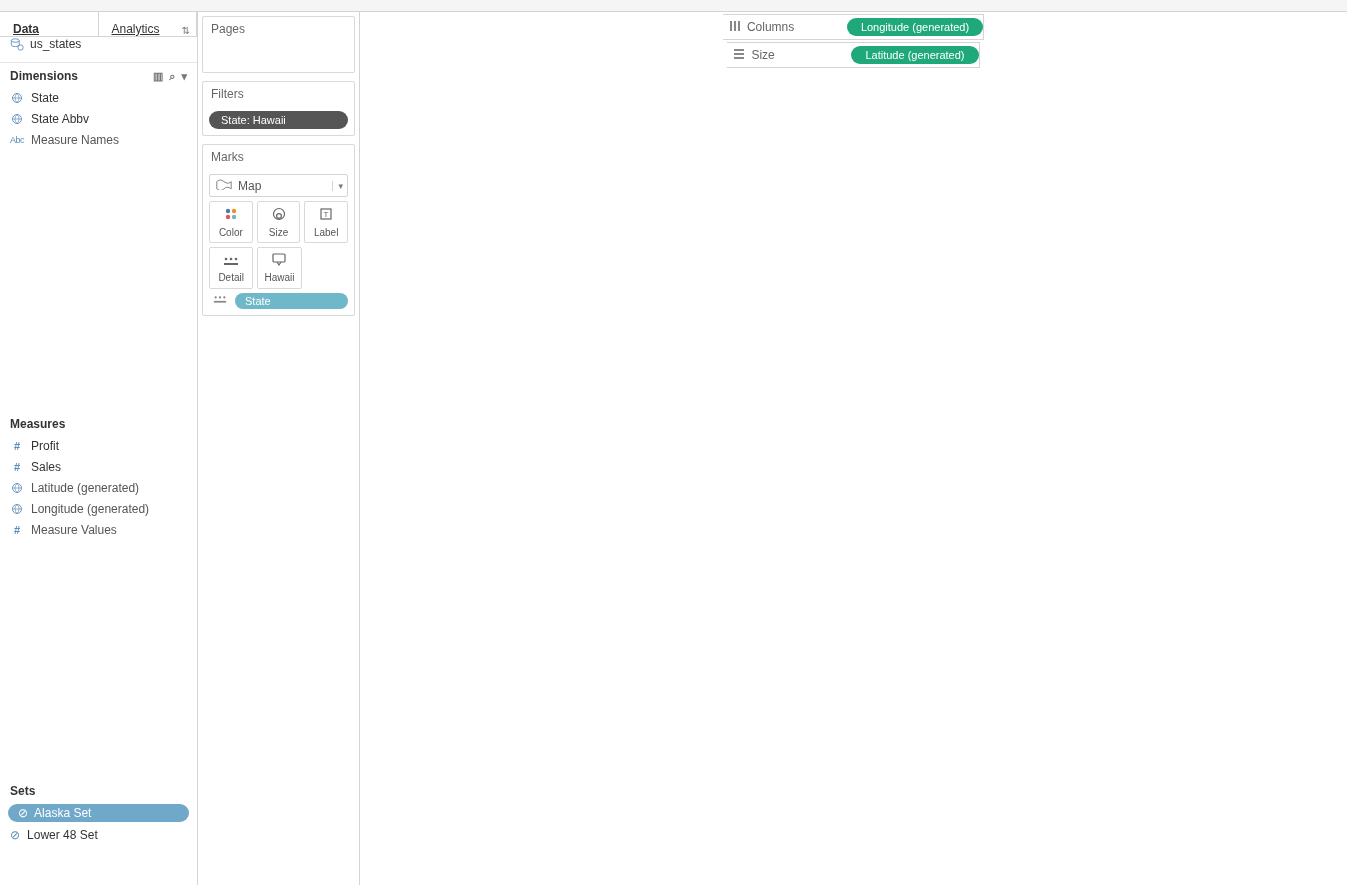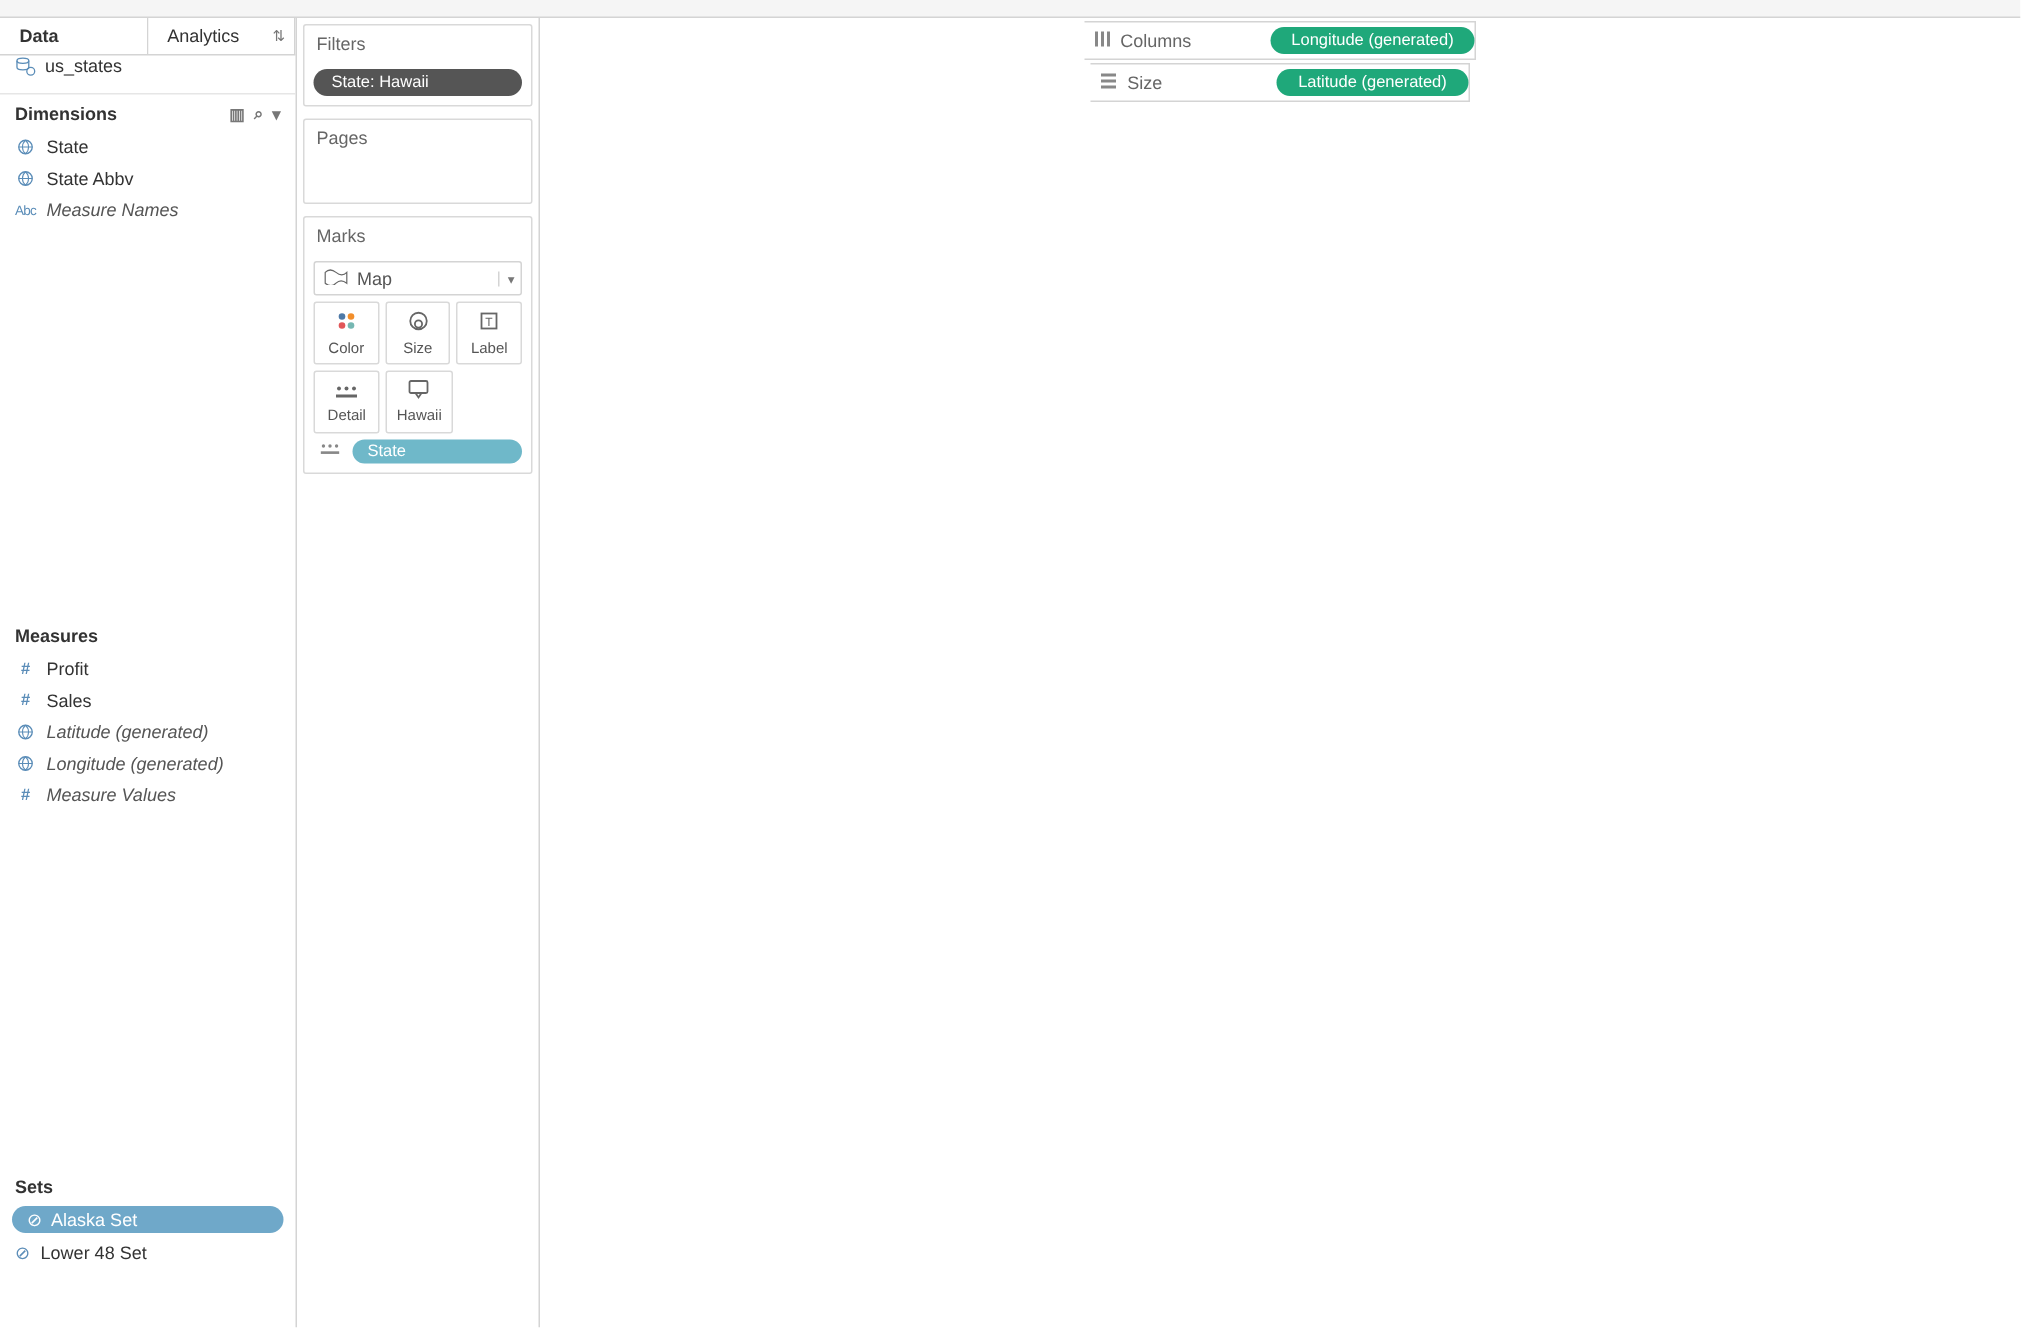--- a/index.html
+++ b/index.html
@@ -32,27 +32,28 @@
     background: #fff;
   }
   .data-tabs {
     display: flex;
     height: 25px;
     border-bottom: 1px solid #d4d4d4;
   }
   .data-tab {
     flex: 1;
     display: flex;
-    align-items: center;
+    align-items: flex-end;
     padding: 0 13px;
     border-right: 1px solid #d4d4d4;
     font-size: 12px;
     cursor: pointer;
     background: #fff;
     position: relative;
+    text-decoration: underline;
   }
   .data-tab.active { font-weight: 600; }
   .data-tab .swap-icon {
     position: absolute;
     right: 6px;
     font-size: 10px;
     color: #777;
   }
   .datasource-row {
     height: 26px;
@@ -80,21 +81,21 @@
     padding: 0 0 8px 0;
   }
   .field-item {
     display: flex;
     align-items: center;
     gap: 7px;
     padding: 2px 10px;
     height: 21px;
     cursor: pointer;
   }
-  .field-item.italic span.label { font-style: italic; color: #555;}
+  .field-item.italic span.label { color: #555;}
   .field-icon {
     width: 14px;
     height: 14px;
     display: inline-flex;
     align-items: center;
     justify-content: center;
     font-size: 11px;
     color: #5b8db8;
   }
   .field-icon.abc { color: #5b8db8; font-size: 9px; letter-spacing: -0.5px;}
@@ -392,30 +393,30 @@
         <span>Alaska Set</span>
       </div>
       <div class="set-item">
         <span class="set-icon">⊘</span>
         <span>Lower 48 Set</span>
       </div>
     </div>
   </div>
 
   <div class="cards-pane">
+    <div class="card pages-card">
+      <div class="card-header">Pages</div>
+      <div class="card-body"></div>
+    </div>
+
     <div class="card">
       <div class="card-header">Filters</div>
       <div class="card-body">
         <span class="filter-pill">State: Hawaii</span>
       </div>
-    </div>
-
-    <div class="card pages-card">
-      <div class="card-header">Pages</div>
-      <div class="card-body"></div>
     </div>
 
     <div class="card">
       <div class="card-header">Marks</div>
       <div class="card-body">
         <div class="mark-type-selector">
           <span>
             <svg width="16" height="12" viewBox="0 0 20 14">
                 <path d="M1 4 Q5 0 10 4 T19 4 L19 13 Q14 9 10 13 T1 13 Z" fill="none" stroke="#666" stroke-width="1"></path>
               </svg>

